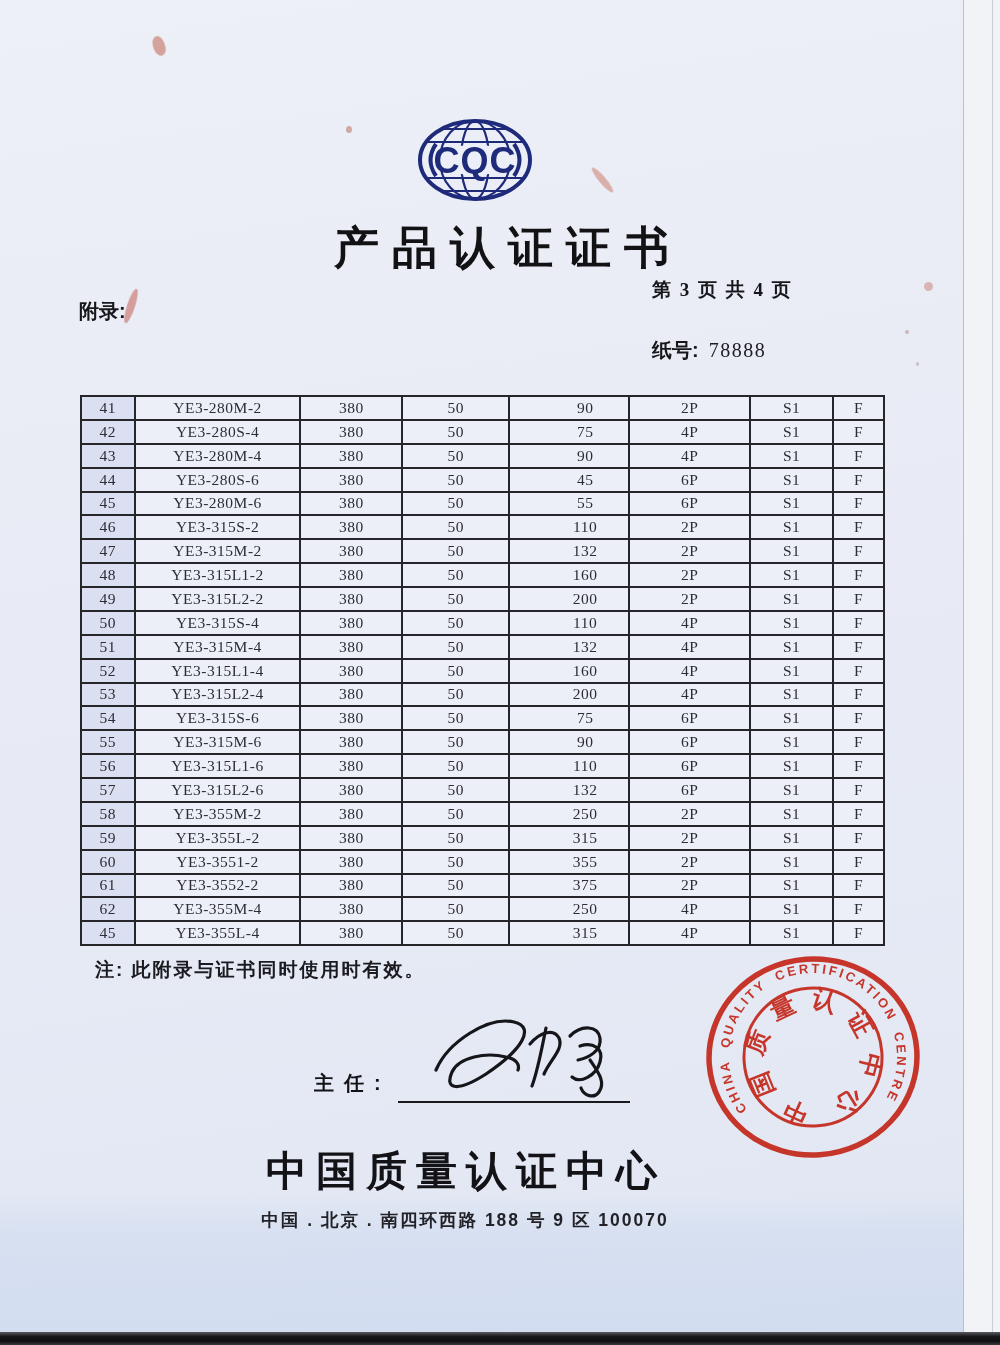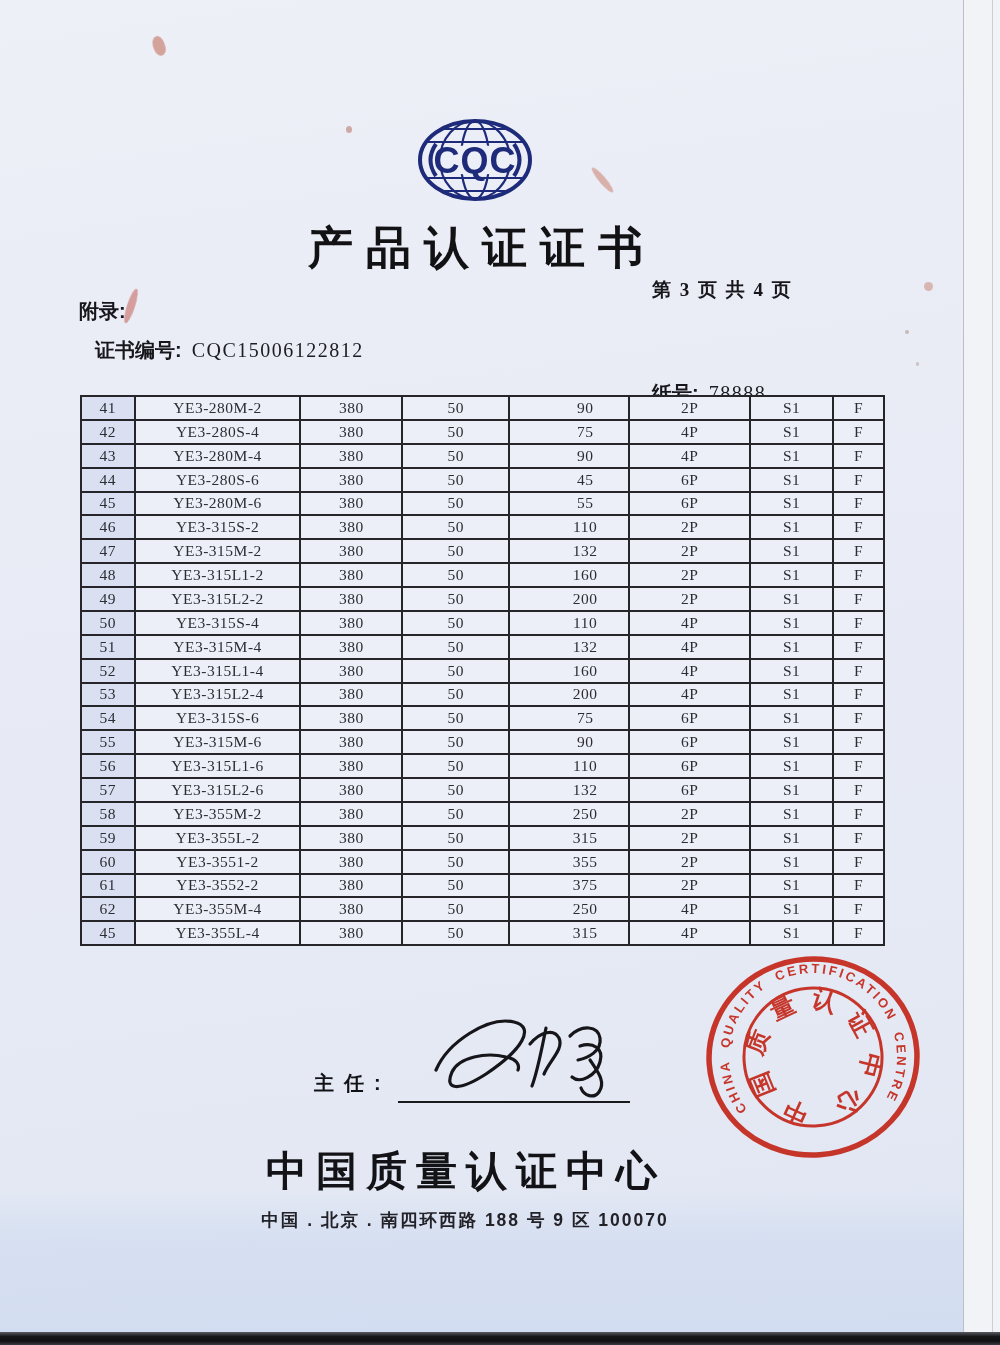--- a/index.html
+++ b/index.html
@@ -12,29 +12,29 @@
   .page-edge-line{position:absolute;left:992px;top:0;width:1px;height:1345px;background:rgba(170,175,185,.55);}
   .scan-bottom-bar{position:absolute;left:0;top:1332px;width:1000px;height:13px;
         background:linear-gradient(to bottom,#5a5b61,#17171a 35%,#101013 70%,#3a3b40);}
   .footer-band{position:absolute;left:0;top:1192px;width:963px;height:140px;
         background:linear-gradient(to bottom,rgba(214,224,243,0),rgba(206,218,240,.55) 30%,rgba(201,214,239,.6));}
 
   .logo{position:absolute;left:410px;top:114px;width:130px;height:92px;}
 
   .doc-title{position:absolute;left:308px;top:218px;width:400px;
         font-size:45px;font-weight:bold;color:#121215;letter-spacing:13px;white-space:nowrap;
-        font-family:"Liberation Sans","DejaVu Sans",sans-serif;}
+        font-family:"Liberation Sans","DejaVu Sans",sans-serif;text-align:center;}
 
   .hdr-line{position:absolute;white-space:nowrap;}
   .hdr-label{font-weight:bold;font-size:20px;color:#17171b;}
   .hdr-value{font-family:"Liberation Serif","DejaVu Serif",serif;font-size:20px;color:#1c1c22;letter-spacing:1.5px;margin-left:10px;}
   .appendix{left:79px;top:276px;margin-top:22px;}
   .pageinfo{left:652px;top:277px;font-family:"Liberation Serif","DejaVu Serif",serif;font-weight:600;font-size:19px;color:#17171b;letter-spacing:2px;}
   .certno{left:95px;top:337px;}
-  .paperno{left:652px;top:337px;margin-top:43px;}
+  .paperno{left:652px;top:337px;}
 
   .spec-table{position:absolute;left:80px;top:395px;width:805px;height:551px;
         border:2px solid #26262a;display:flex;flex-direction:column;box-sizing:border-box;
         background:#edeff8;}
   .trow{flex:1;display:flex;border-bottom:2px solid #26262a;}
   .trow:last-child{border-bottom:none;}
   .tcell{display:flex;align-items:center;justify-content:center;box-sizing:border-box;
         border-right:2px solid #26262a;
         font-family:"Liberation Serif","DejaVu Serif",serif;font-size:15.5px;color:#2c2c33;letter-spacing:.5px;}
   .tcell:last-child{border-right:none;}
@@ -93,23 +93,20 @@
     <path d="M104,30 Q115,46 104,62" stroke="#1e2a7a" stroke-width="4" fill="none"></path>
     <text x="65" y="59" text-anchor="middle" font-size="36" font-weight="bold" fill="#1e2a7a" letter-spacing="1">CQC</text>
   </svg>
 
   <div class="doc-title">产品认证证书</div>
 
   <div class="hdr-line appendix">
     <span class="hdr-label">附录:</span>
   </div>
   <div class="hdr-line pageinfo">第 3 页 共 4 页</div>
-  <div class="hdr-line certno">
-    <span class="hdr-label">证书编号:</span><span class="hdr-value">CQC15006122812</span>
-  </div>
   <div class="hdr-line paperno">
     <span class="hdr-label">纸号:</span><span class="hdr-value">78888</span>
   </div>
 
   <div class="spec-table">
       <div class="trow">
         <div class="tcell c0">41</div>
         <div class="tcell c1">YE3-280M-2</div>
         <div class="tcell c2">380</div>
         <div class="tcell c3">50</div>
@@ -333,20 +330,21 @@
         <div class="tcell c1">YE3-355L-4</div>
         <div class="tcell c2">380</div>
         <div class="tcell c3">50</div>
         <div class="tcell c4">315</div>
         <div class="tcell c5">4P</div>
         <div class="tcell c6">S1</div>
         <div class="tcell c7">F</div>
       </div>
     </div>
 
+  <div class="note-line">注: 此附录与证书同时使用时有效。</div>
 
   <div class="director">主任:</div>
   <div class="sign-underline"></div>
   <svg class="signature" viewBox="0 0 215 105">
     <g stroke="#15151a" stroke-width="3.2" fill="none" stroke-linecap="round" stroke-linejoin="round">
       <path d="M18,68 C30,40 70,14 96,20 C118,25 104,48 68,72 C40,90 26,88 34,70 C41,55 68,50 88,55 C98,57 102,62 100,68"></path>
       <path d="M112,42 C122,30 136,26 141,36 C146,47 132,58 126,72"></path>
       <path d="M128,26 C124,45 120,68 114,84"></path>
       <path d="M152,34 C164,22 180,24 182,36 C184,49 170,56 160,58"></path>
       <path d="M162,44 C175,40 186,46 182,60 C178,74 162,82 154,75"></path>

